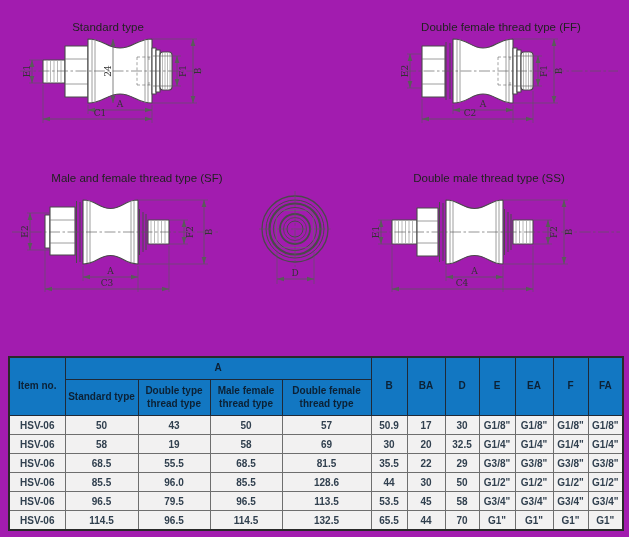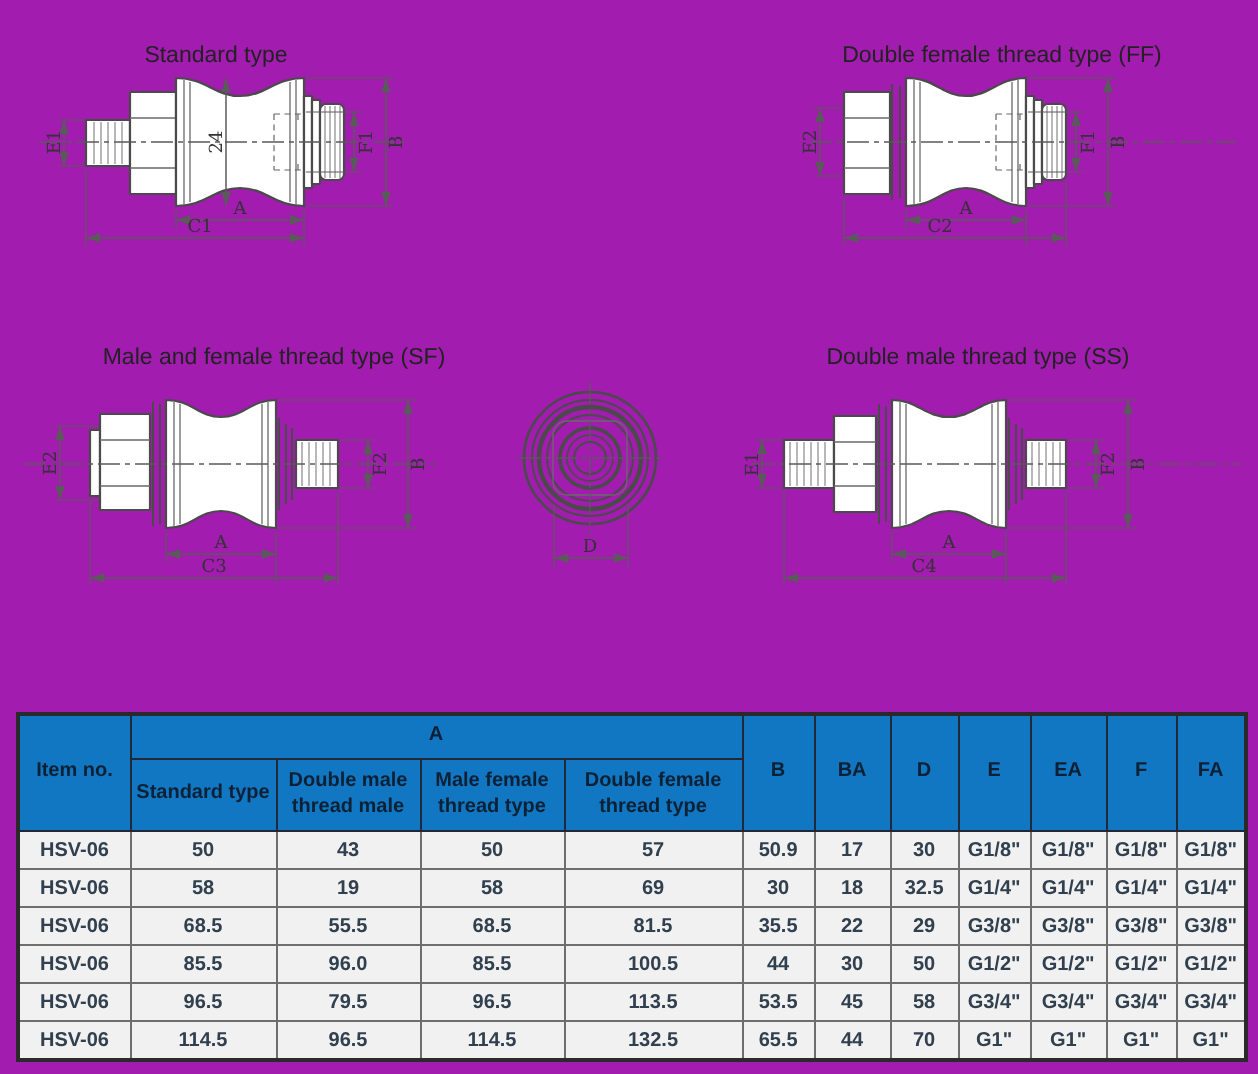--- a/index.html
+++ b/index.html
@@ -281,21 +281,21 @@
         <th rowspan="2">B</th>
         <th rowspan="2">BA</th>
         <th rowspan="2">D</th>
         <th rowspan="2">E</th>
         <th rowspan="2">EA</th>
         <th rowspan="2">F</th>
         <th rowspan="2">FA</th>
       </tr>
       <tr class="r2">
         <th>Standard type</th>
-        <th>Double male thread male</th>
+        <th>Double type thread type</th>
         <th>Male female thread type</th>
         <th>Double female thread type</th>
       </tr>
     </thead>
     <tbody>
         <tr>
           <td>HSV-06</td>
           <td>50</td>
           <td>43</td>
           <td>50</td>
@@ -308,21 +308,21 @@
           <td>G1/8"</td>
           <td>G1/8"</td>
         </tr>
         <tr>
           <td>HSV-06</td>
           <td>58</td>
           <td>19</td>
           <td>58</td>
           <td>69</td>
           <td>30</td>
-          <td>18</td>
+          <td>20</td>
           <td>32.5</td>
           <td>G1/4"</td>
           <td>G1/4"</td>
           <td>G1/4"</td>
           <td>G1/4"</td>
         </tr>
         <tr>
           <td>HSV-06</td>
           <td>68.5</td>
           <td>55.5</td>
@@ -334,21 +334,21 @@
           <td>G3/8"</td>
           <td>G3/8"</td>
           <td>G3/8"</td>
           <td>G3/8"</td>
         </tr>
         <tr>
           <td>HSV-06</td>
           <td>85.5</td>
           <td>96.0</td>
           <td>85.5</td>
-          <td>100.5</td>
+          <td>128.6</td>
           <td>44</td>
           <td>30</td>
           <td>50</td>
           <td>G1/2"</td>
           <td>G1/2"</td>
           <td>G1/2"</td>
           <td>G1/2"</td>
         </tr>
         <tr>
           <td>HSV-06</td>

